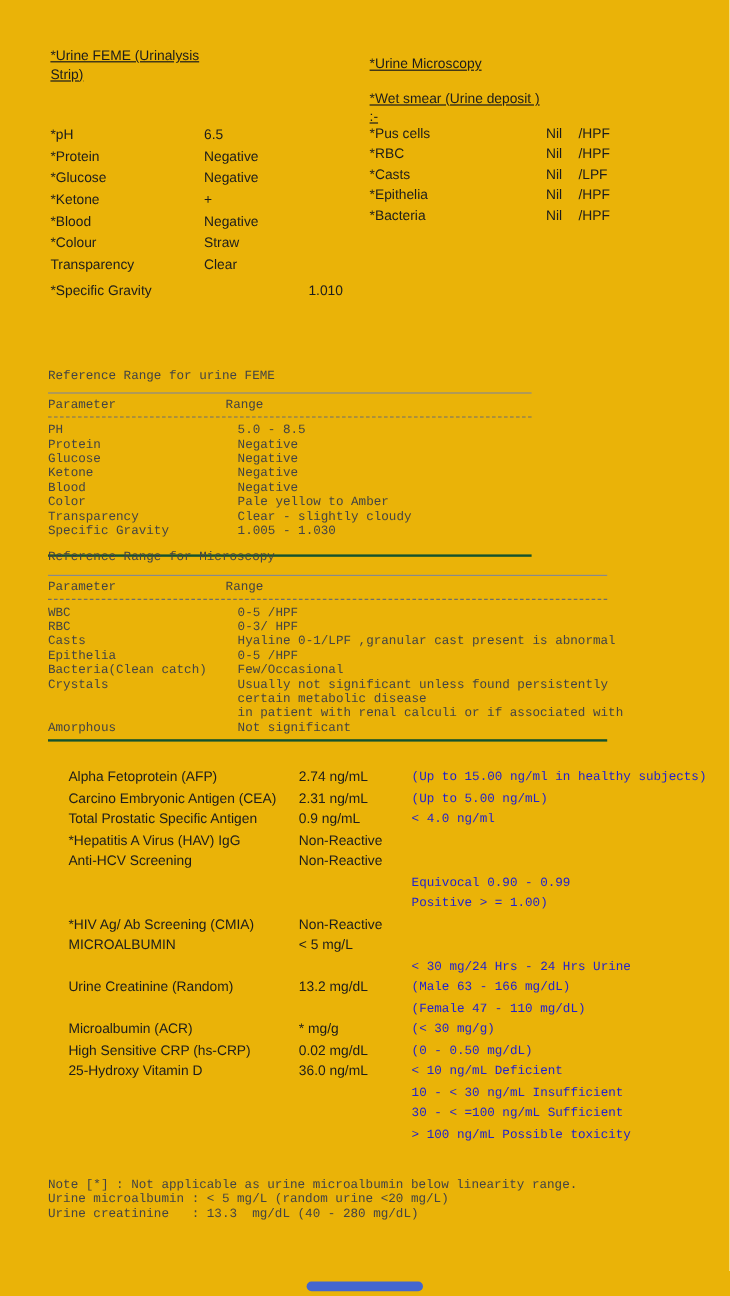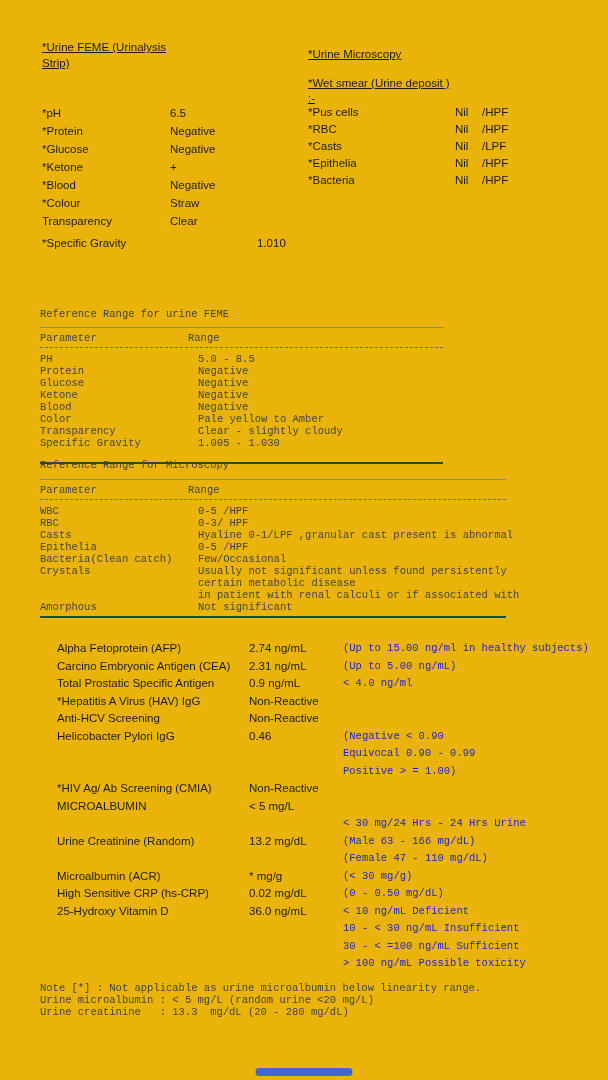--- a/index.html
+++ b/index.html
@@ -241,25 +241,20 @@
         </div>
       </div>
       <div class="rrow">
         <div class="rline">
           <span class="lab">Anti-HCV Screening</span>
           <span class="val">Non-Reactive</span>
         </div>
       </div>
       <div class="rrow">
         <div class="rline">
-          <span class="lab">Helicobacter Pylori IgG</span>
-          <span class="val">0.46</span>
-          <span class="ref">(Negative &lt; 0.90</span>
-        </div>
-        <div class="rline">
           <span class="ref">Equivocal 0.90 - 0.99</span>
         </div>
         <div class="rline">
           <span class="ref">Positive &gt; = 1.00)</span>
         </div>
       </div>
       <div class="rrow">
         <div class="rline">
           <span class="lab">*HIV Ag/ Ab Screening (CMIA)</span>
           <span class="val">Non-Reactive</span>
@@ -309,16 +304,16 @@
         </div>
         <div class="rline">
           <span class="ref">30 - &lt; =100 ng/mL Sufficient</span>
         </div>
         <div class="rline">
           <span class="ref">&gt; 100 ng/mL Possible toxicity</span>
         </div>
       </div>
     </div>
 
-  <div id="footnote"><div>Note [*] : Not applicable as urine microalbumin below linearity range.</div><div>Urine microalbumin : &lt; 5 mg/L (random urine &lt;20 mg/L)</div><div>Urine creatinine   : 13.3  mg/dL (20 - 280 mg/dL)</div></div>
+  <div id="footnote"><div>Note [*] : Not applicable as urine microalbumin below linearity range.</div><div>Urine microalbumin : &lt; 5 mg/L (random urine &lt;20 mg/L)</div><div>Urine creatinine   : 13.3  mg/dL (40 - 280 mg/dL)</div></div>
 
   <div class="pill" id="pill" style="background: rgb(68, 102, 207);"></div>
 </div>
 
 </body></html>

